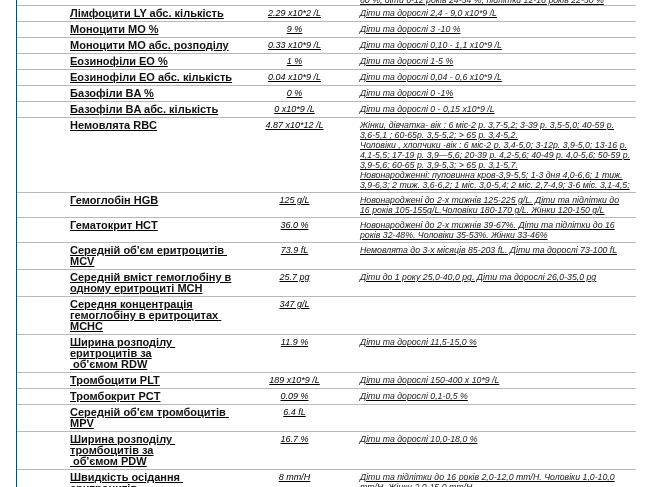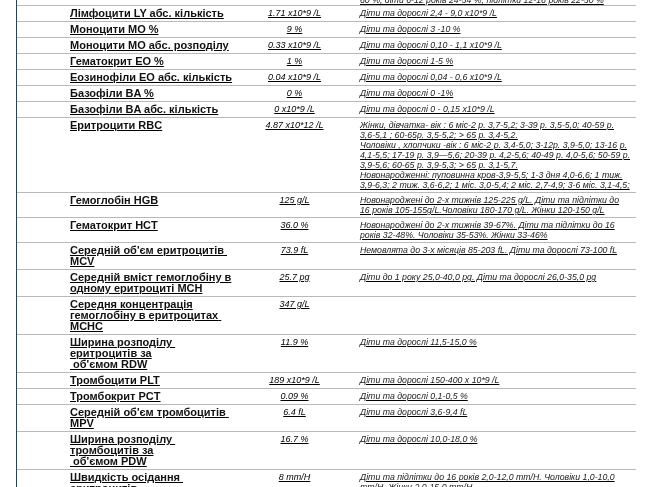--- a/index.html
+++ b/index.html
@@ -69,38 +69,38 @@
 
 <div class="lab-table">
   <div class="row partial">
     <div class="c1"></div>
     <div class="c2"></div>
     <div class="c3">60 %, діти 6-12 років 24-54 %, підлітки 12-16 років 22-50 %</div>
   </div>
 
   <div class="row">
     <div class="c1">Лімфоцити LY абс. кількість</div>
-    <div class="c2">1.71 x10*9 /L</div>
+    <div class="c2">2.29 x10*2 /L</div>
     <div class="c3">Діти та дорослі 2,4 - 9,0 x10*9 /L</div>
   </div>
 
   <div class="row">
     <div class="c1">Моноцити MO %</div>
     <div class="c2">9 %</div>
     <div class="c3">Діти та дорослі 3 -10 %</div>
   </div>
 
   <div class="row">
     <div class="c1">Моноцити MO абс. розподілу</div>
     <div class="c2">0.33 x10*9 /L</div>
     <div class="c3">Діти та дорослі 0,10 - 1,1 x10*9 /L</div>
   </div>
 
   <div class="row">
-    <div class="c1">Гематокрит EO %</div>
+    <div class="c1">Еозинофіли EO %</div>
     <div class="c2">1 %</div>
     <div class="c3">Діти та дорослі 1-5 %</div>
   </div>
 
   <div class="row">
     <div class="c1">Еозинофіли EO абс. кількість</div>
     <div class="c2">0.04 x10*9 /L</div>
     <div class="c3">Діти та дорослі 0,04 - 0,6 x10*9 /L</div>
   </div>
 
@@ -110,21 +110,21 @@
     <div class="c3">Діти та дорослі 0 -1%</div>
   </div>
 
   <div class="row">
     <div class="c1">Базофіли BA абс. кількість</div>
     <div class="c2">0 x10*9 /L</div>
     <div class="c3">Діти та дорослі 0 - 0,15 x10*9 /L</div>
   </div>
 
   <div class="row">
-    <div class="c1">Еритроцити RBC</div>
+    <div class="c1">Немовлята RBC</div>
     <div class="c2">4.87 x10*12 /L</div>
     <div class="c3">Жінки, дівчатка- вік : 6 міс-2 р. 3,7-5,2; 3-39 р. 3,5-5,0; 40-59 р. 3,6-5,1 ; 60-65р. 3,5-5,2; &gt; 65 р. 3,4-5,2.
 Чоловіки , хлопчики -вік : 6 міс-2 р. 3,4-5,0; 3-12р. 3,9-5,0; 13-16 р. 4,1-5,5; 17-19 р. 3,9—5,6; 20-39 р. 4,2-5,6; 40-49 р. 4,0-5,6;  50-59 р. 3,9-5,6; 60-65 р. 3,9-5,3; &gt; 65 р. 3,1-5,7.
 Новонародженні: пуповинна кров-3,9-5,5; 1-3 дня 4,0-6,6; 1 тиж. 3,9-6,3; 2 тиж. 3,6-6,2; 1 міс. 3,0-5,4; 2 міс. 2,7-4,9; 3-6 міс. 3,1-4,5;</div>
   </div>
 
   <div class="row">
     <div class="c1">Гемоглобін HGB</div>
     <div class="c2">125 g/L</div>
     <div class="c3">Новонароджені до 2-х тижнів 125-225 g/L. Діти та підлітки до 16 років 105-155g/L.Чоловіки 180-170 g/L. Жінки 120-150 g/L</div>
@@ -170,21 +170,20 @@
 
   <div class="row">
     <div class="c1">Тромбокрит PCT</div>
     <div class="c2">0.09 %</div>
     <div class="c3">Діти та дорослі 0,1-0,5 %</div>
   </div>
 
   <div class="row">
     <div class="c1">Середній об'єм тромбоцитів MPV</div>
     <div class="c2">6.4 fL</div>
-    <div class="c3">Діти та дорослі 3,6-9,4 fL</div>
   </div>
 
   <div class="row">
     <div class="c1">Ширина розподілу тромбоцитів за
  об'ємом PDW</div>
     <div class="c2">16.7 %</div>
     <div class="c3">Діти та дорослі 10,0-18,0 %</div>
   </div>
 
   <div class="row">

